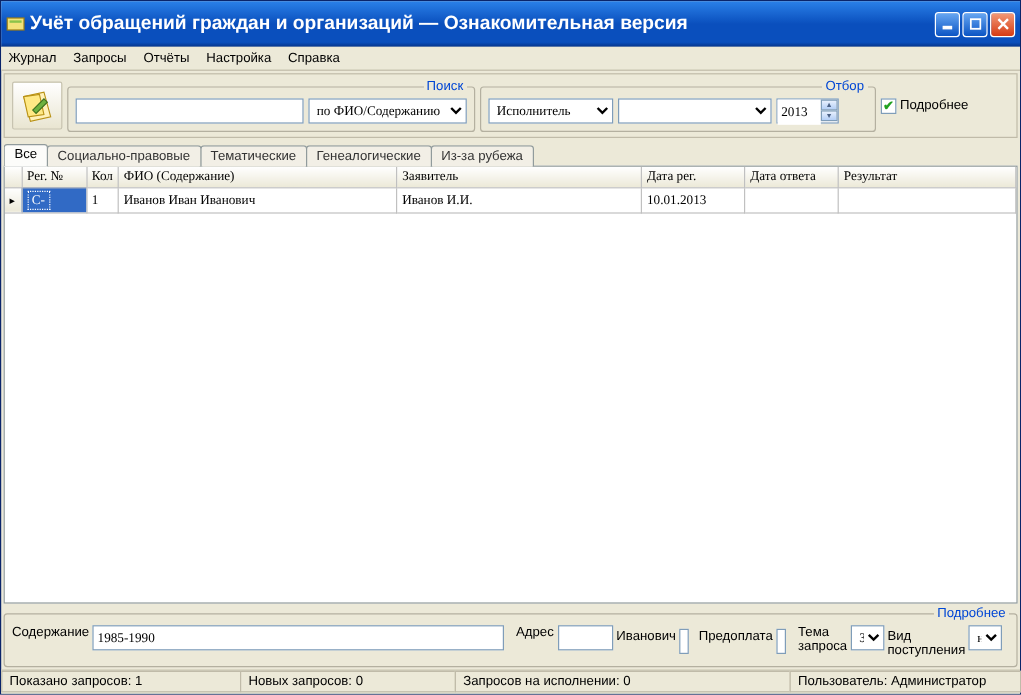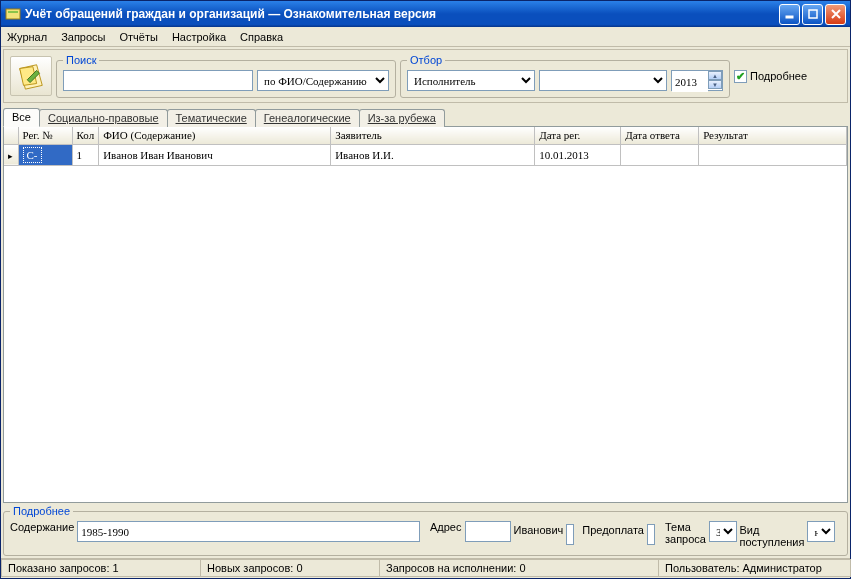--- a/index.html
+++ b/index.html
@@ -12,27 +12,27 @@
     overflow: hidden;
   }
   .window {
     width: 851px; height: 579px;
     border: 1px solid #0a246a;
     display: flex; flex-direction: column;
     background: #ece9d8;
   }
   
   .titlebar {
-    height: 26px;
+    height: 38px;
     background: linear-gradient(to bottom, #2a80e8 0%, #0a4fbd 50%, #0a4fbd 90%, #06348a 100%);
     display: flex; align-items: center;
     padding: 0 4px;
     color: #fff;
     font-weight: bold;
-    font-size: 12px;
+    font-size: 16px;
   }
   .titlebar .icon {
     width: 16px; height: 16px;
     margin-right: 4px;
     display:inline-block;
   }
   .titlebar .title { flex: 1; white-space: nowrap; overflow: hidden; }
   .titlebar .controls { display: flex; gap: 2px; }
   .tbtn {
     width: 21px; height: 21px;
@@ -75,20 +75,21 @@
   .tb-iconbtn svg { width:30px; height:30px; }
   fieldset {
     border: 1px solid #b4b0a0;
     border-radius: 3px;
     padding: 4px 6px 6px 6px;
   }
   fieldset legend {
     color: #0046d5;
     padding: 0 3px;
     font-size: 11px;
+    text-align: right;
   }
   .search-row, .filter-row {
     display: flex; align-items: flex-start; gap: 4px;
   }
   input[type=text], .text-input {
     height: 21px;
     border: 1px solid #7f9db9;
     background: #fff;
     font: 11px Tahoma;
     padding: 1px 3px;
@@ -142,21 +143,20 @@
     text-align:right;
   }
   .tab.active {
     background: #fcfcfa;
     border-bottom: 1px solid #fcfcfa;
     z-index: 2;
   }
   .tab:not(.active) {
     background: #f2efe6;
     color:#333;
-    text-decoration:underline;
   }
   
   .grid-container {
     flex: 1;
     margin: 0 2px;
     border: 1px solid #919b9c;
     background: #fff;
     overflow: auto;
     min-height: 0;
   }
@@ -286,21 +286,21 @@
         <input type="text" style="width: 190px;" value="">
         <select class="combo" style="width:132px">
           <option>по ФИО/Содержанию</option>
         </select>
       </div>
     </fieldset>
 
     <fieldset style="flex:0 0 330px">
       <legend>Отбор</legend>
       <div class="filter-row">
-        <select class="combo" style="width:128px">
+        <select class="combo" style="width:104px">
           <option>Исполнитель</option>
         </select>
         <select class="combo" style="width:128px">
           <option></option>
         </select>
         <div class="spin-wrap">
           <input type="text" value="2013" style="">
           <div class="spin-btns">
             <div>▲</div>
             <div>▼</div>

